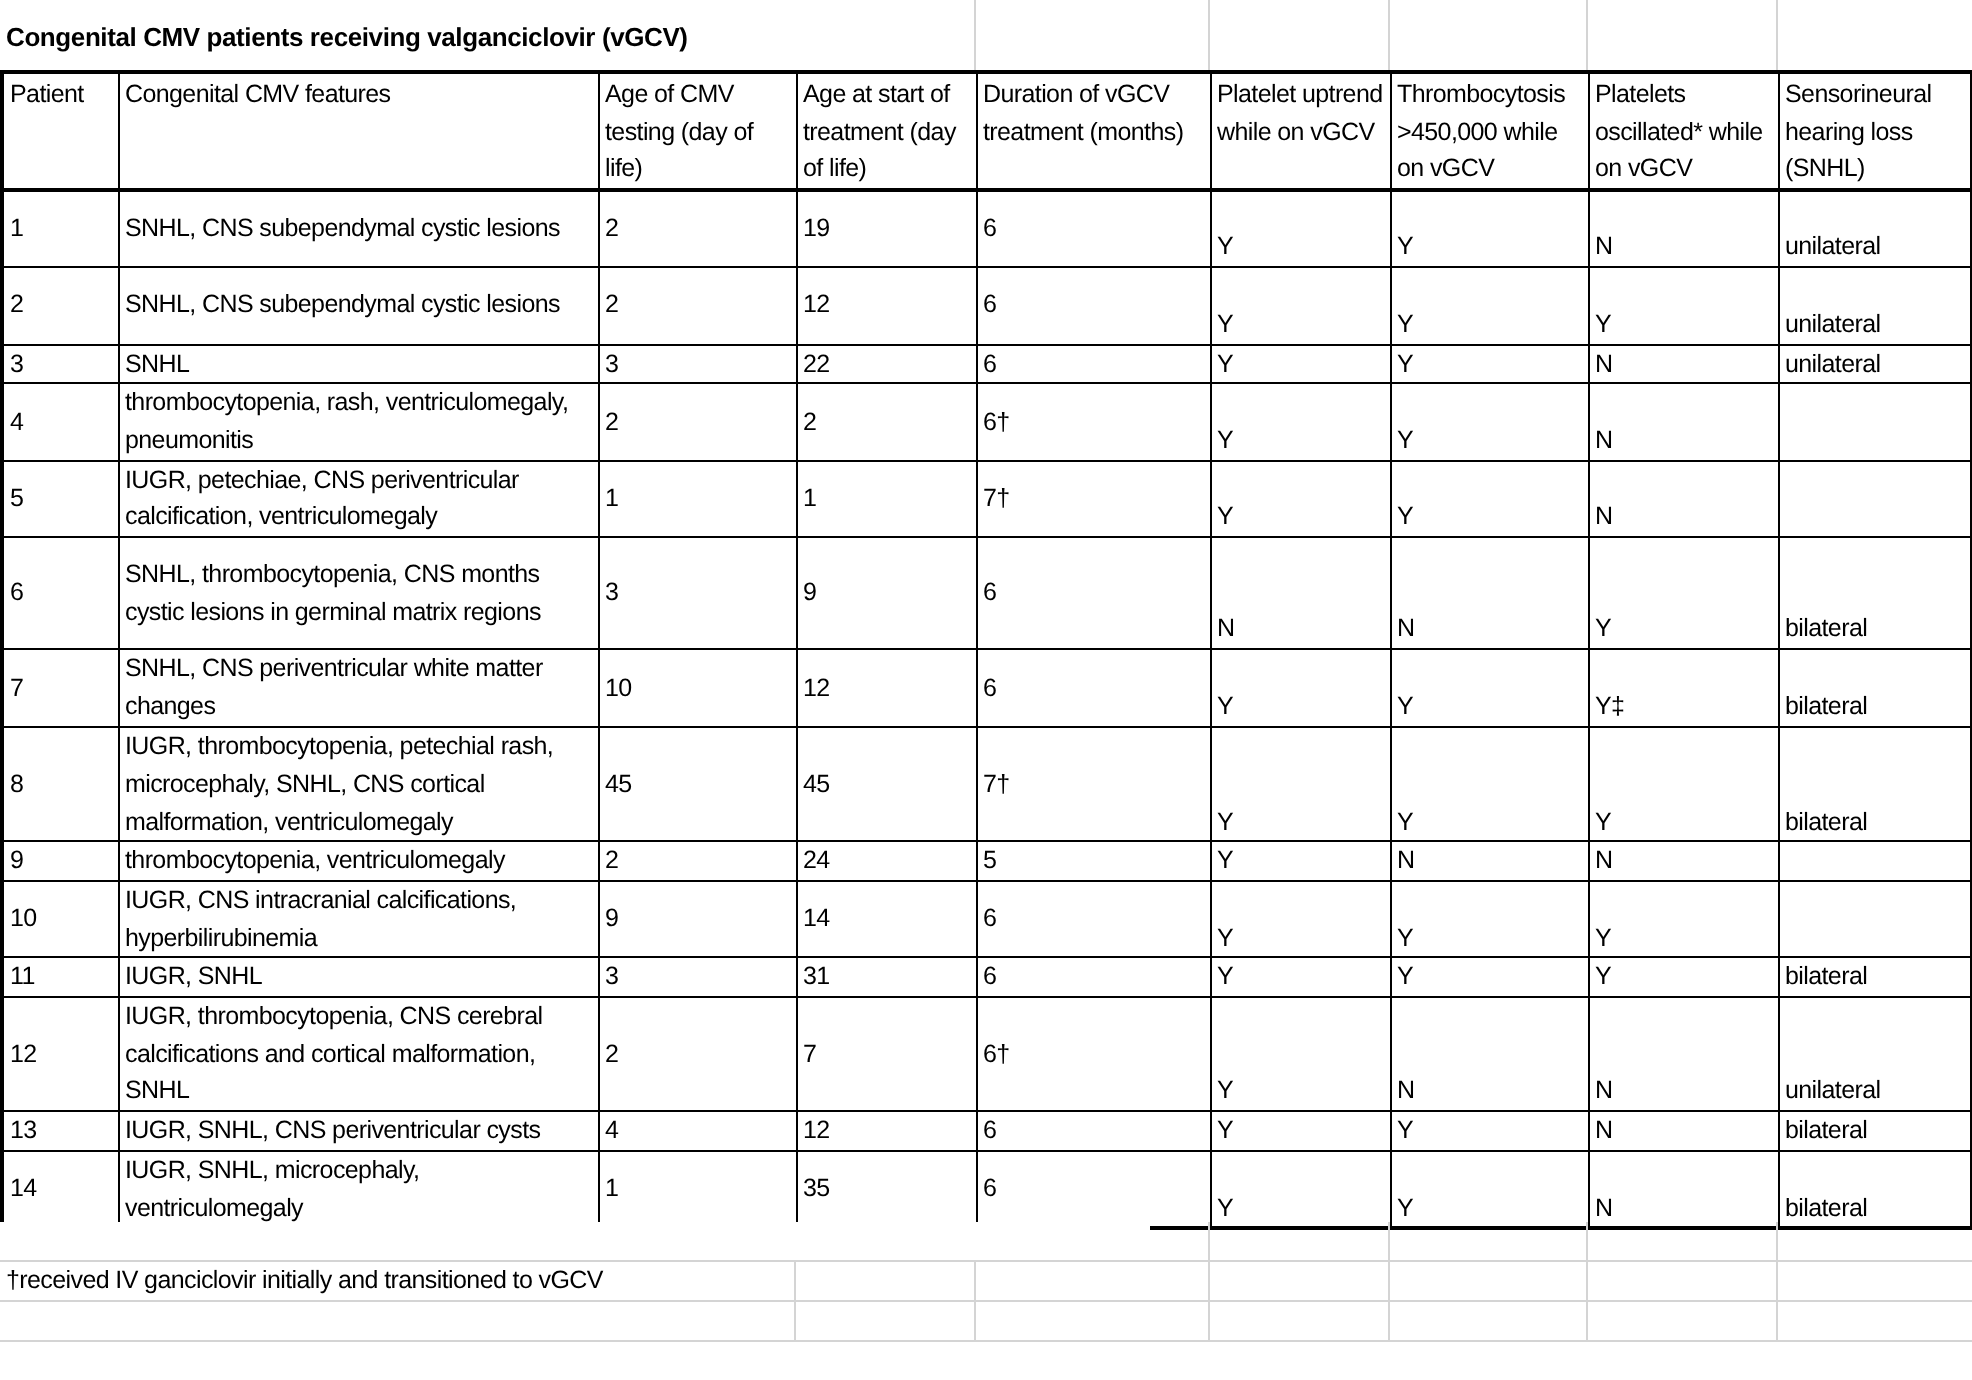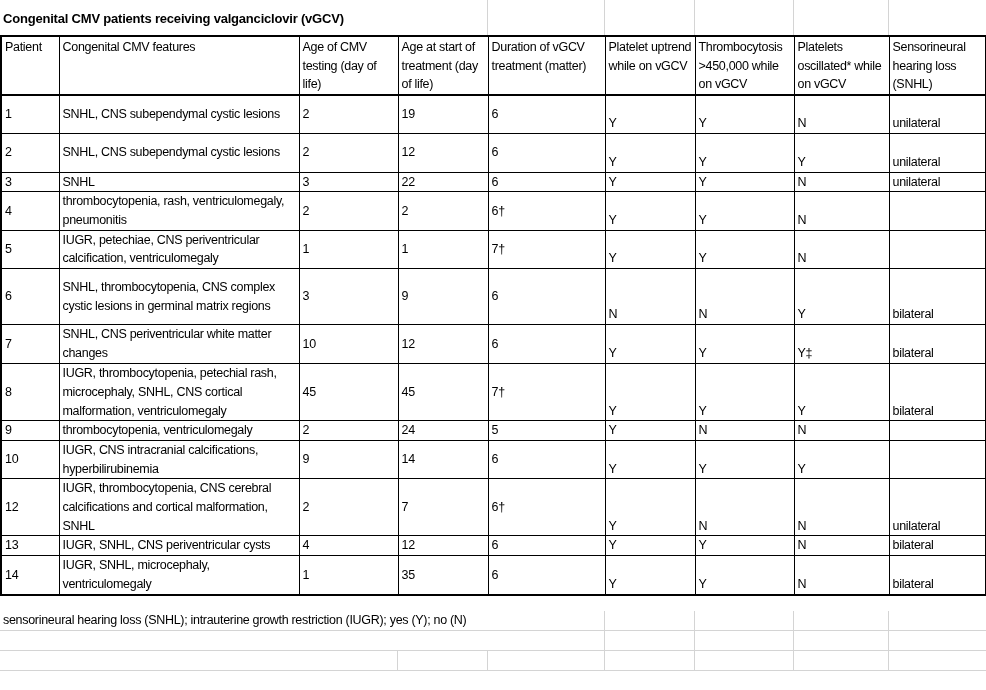--- a/index.html
+++ b/index.html
@@ -49,21 +49,21 @@
         <col style="width:99px">
         <col style="width:95px">
         <col style="width:97px">
     </colgroup>
     <thead>
       <tr style="height:59px">
         <td>Patient</td>
         <td>Congenital CMV features</td>
         <td style="padding-right:14px">Age of CMV testing (day of life)</td>
         <td>Age at start of treatment (day of life)</td>
-        <td style="padding-right:12px">Duration of vGCV treatment (matter)</td>
+        <td style="padding-right:12px">Duration of vGCV treatment (months)</td>
         <td>Platelet uptrend while on vGCV</td>
         <td>Thrombocytosis &gt;450,000 while on vGCV</td>
         <td>Platelets oscillated* while on vGCV</td>
         <td>Sensorineural hearing loss (SNHL)</td>
       </tr>
     </thead>
     <tbody id="tbody">
         <tr style="height: 38px;">
           <td>1</td>
           <td class="wrap">SNHL, CNS subependymal cystic lesions</td>
@@ -114,21 +114,21 @@
           <td>1</td>
           <td>1</td>
           <td>7†</td>
           <td class="bot">Y</td>
           <td class="bot">Y</td>
           <td class="bot">N</td>
           <td class="bot"></td>
         </tr>
         <tr style="height: 56px;">
           <td>6</td>
-          <td class="wrap">SNHL, thrombocytopenia, CNS complex cystic lesions in germinal matrix regions</td>
+          <td class="wrap">SNHL, thrombocytopenia, CNS months cystic lesions in germinal matrix regions</td>
           <td>3</td>
           <td>9</td>
           <td>6</td>
           <td class="bot">N</td>
           <td class="bot">N</td>
           <td class="bot">Y</td>
           <td class="bot">bilateral</td>
         </tr>
         <tr style="height: 39px;">
           <td>7</td>
@@ -167,20 +167,31 @@
           <td>10</td>
           <td class="wrap">IUGR, CNS intracranial calcifications, hyperbilirubinemia</td>
           <td>9</td>
           <td>14</td>
           <td>6</td>
           <td class="bot">Y</td>
           <td class="bot">Y</td>
           <td class="bot">Y</td>
           <td class="bot"></td>
         </tr>
+        <tr style="height: 19px;">
+          <td>11</td>
+          <td class="wrap">IUGR, SNHL</td>
+          <td>3</td>
+          <td>31</td>
+          <td>6</td>
+          <td>Y</td>
+          <td>Y</td>
+          <td>Y</td>
+          <td>bilateral</td>
+        </tr>
         <tr style="height: 57px;">
           <td>12</td>
           <td class="wrap">IUGR, thrombocytopenia, CNS cerebral calcifications and cortical malformation, SNHL</td>
           <td>2</td>
           <td>7</td>
           <td>6†</td>
           <td class="bot">Y</td>
           <td class="bot">N</td>
           <td class="bot">N</td>
           <td class="bot">unilateral</td>
@@ -204,38 +215,40 @@
           <td>6</td>
           <td class="bot">Y</td>
           <td class="bot">Y</td>
           <td class="bot">N</td>
           <td class="bot">bilateral</td>
         </tr>
       </tbody>
   </table>
 
   <div class="footer">
-    <div class="frow">
-      <span class="gl" style="left:604px"></span>
-        <span class="gl" style="left:694px"></span>
-        <span class="gl" style="left:793px"></span>
-        <span class="gl" style="left:888px"></span>
-      <span class="blank" style="left:0;width:560px"></span>
-      <span class="ftxt">sensorineural hearing loss (SNHL); intrauterine growth restriction (IUGR); yes (Y); no (N)</span>
-    </div>
     <div class="frow">
       <span class="gl" style="left:604px"></span>
         <span class="gl" style="left:694px"></span>
         <span class="gl" style="left:793px"></span>
         <span class="gl" style="left:888px"></span>
       <span class="blank" style="left:0;width:575px"></span>
     </div>
     <div class="frow">
       <span class="gl" style="left:397px"></span>
         <span class="gl" style="left:487px"></span>
         <span class="gl" style="left:604px"></span>
         <span class="gl" style="left:694px"></span>
         <span class="gl" style="left:793px"></span>
         <span class="gl" style="left:888px"></span>
       <span class="blank" style="left:0;width:395px"></span>
+      <span class="ftxt">†received IV ganciclovir initially and transitioned to vGCV</span>
+    </div>
+    <div class="frow">
+      <span class="gl" style="left:397px"></span>
+        <span class="gl" style="left:487px"></span>
+        <span class="gl" style="left:604px"></span>
+        <span class="gl" style="left:694px"></span>
+        <span class="gl" style="left:793px"></span>
+        <span class="gl" style="left:888px"></span>
+      <span class="blank" style="left:0;width:395px"></span>
     </div>
   </div>
 </div>
 
 </body></html>

